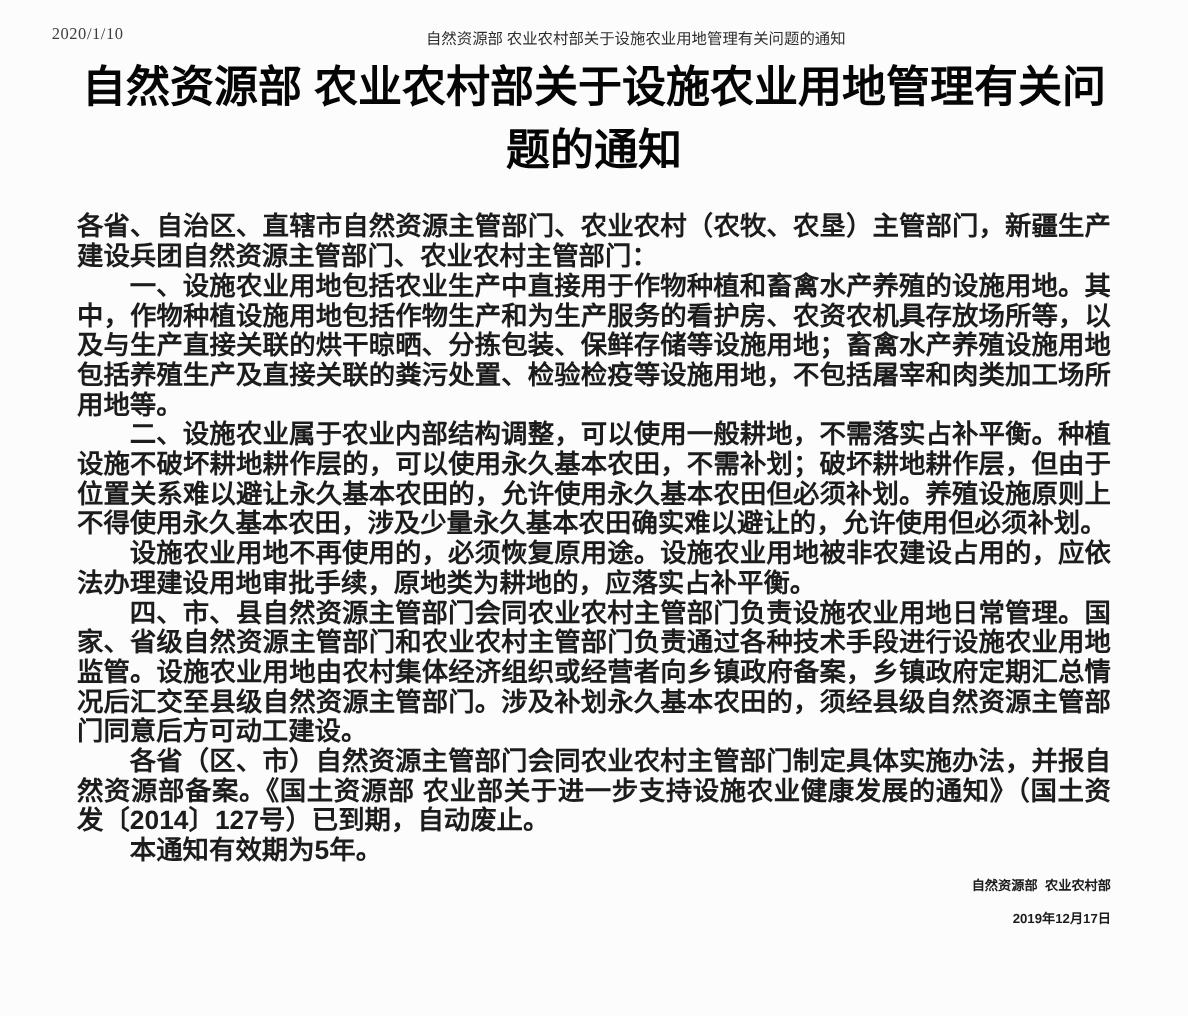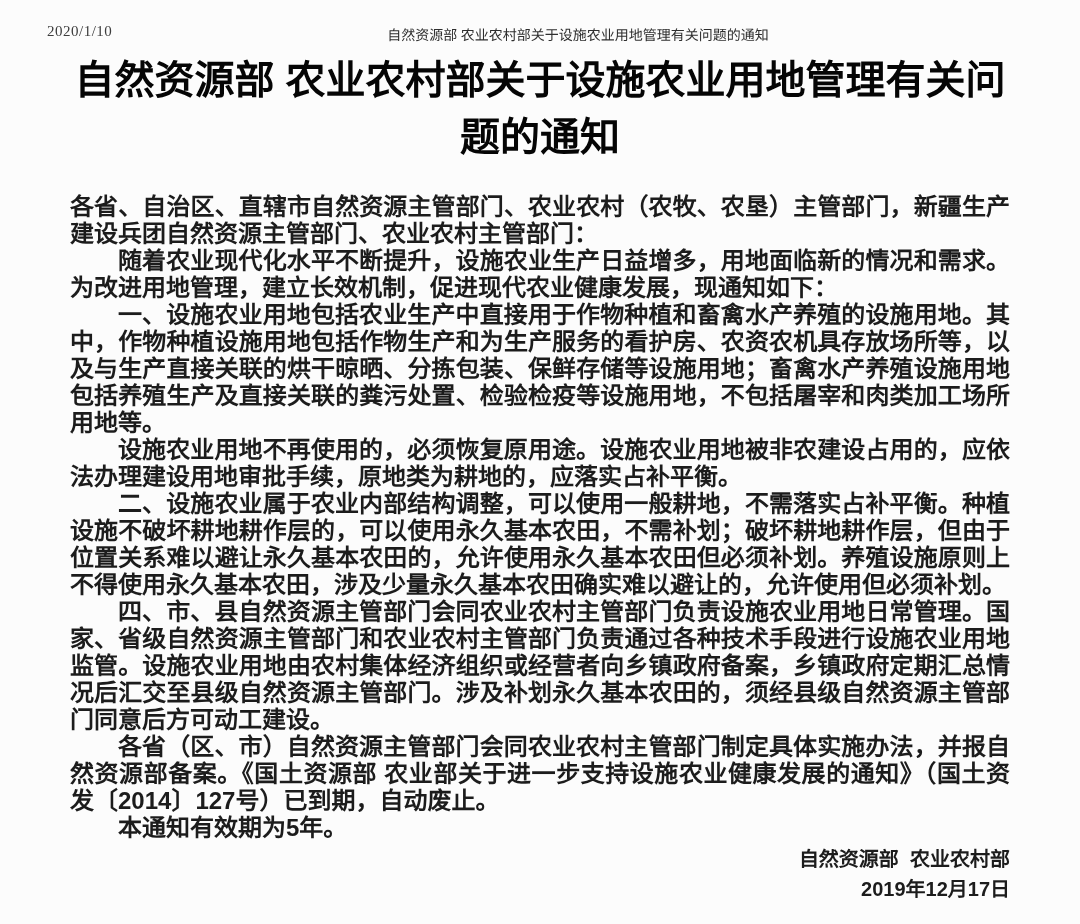--- a/index.html
+++ b/index.html
@@ -73,21 +73,21 @@
     text-indent: 0;
   }
   .paragraphs p {
     text-indent: 2em;
   }
   
   .signature {
     width: 940px;
     margin: 3px auto 0 auto;
     text-align: right;
-    font-size: 20px;
+    font-size: 12px;
     line-height: 30px;
     font-weight: 600;
     color: #1c1c1c;
   }
   .signature p {
     margin: 0;
     white-space: pre-wrap;
   }
 </style>
 </head>
@@ -99,24 +99,23 @@
     <span class="print-date">2020/1/10</span>
     <span class="print-doc-title">自然资源部 农业农村部关于设施农业用地管理有关问题的通知</span>
   </div>
 
   <h1 class="doc-title">自然资源部 农业农村部关于设施农业用地管理有关问题的通知</h1>
 
   <div class="doc-body">
     <p class="salutation">各省、自治区、直辖市自然资源主管部门、农业农村（农牧、农垦）主管部门，新疆生产建设兵团自然资源主管部门、农业农村主管部门：</p>
 
     <div class="paragraphs">
-        <p>随着农业现代化水平不断提升，设施农业生产日益增多，用地面临新的情况和需求。为改进用地管理，建立长效机制，促进现代农业健康发展，现通知如下：</p>
         <p>一、设施农业用地包括农业生产中直接用于作物种植和畜禽水产养殖的设施用地。其中，作物种植设施用地包括作物生产和为生产服务的看护房、农资农机具存放场所等，以及与生产直接关联的烘干晾晒、分拣包装、保鲜存储等设施用地；畜禽水产养殖设施用地包括养殖生产及直接关联的粪污处置、检验检疫等设施用地，不包括屠宰和肉类加工场所用地等。</p>
+        <p>二、设施农业属于农业内部结构调整，可以使用一般耕地，不需落实占补平衡。种植设施不破坏耕地耕作层的，可以使用永久基本农田，不需补划；破坏耕地耕作层，但由于位置关系难以避让永久基本农田的，允许使用永久基本农田但必须补划。养殖设施原则上不得使用永久基本农田，涉及少量永久基本农田确实难以避让的，允许使用但必须补划。</p>
         <p>设施农业用地不再使用的，必须恢复原用途。设施农业用地被非农建设占用的，应依法办理建设用地审批手续，原地类为耕地的，应落实占补平衡。</p>
-        <p>二、设施农业属于农业内部结构调整，可以使用一般耕地，不需落实占补平衡。种植设施不破坏耕地耕作层的，可以使用永久基本农田，不需补划；破坏耕地耕作层，但由于位置关系难以避让永久基本农田的，允许使用永久基本农田但必须补划。养殖设施原则上不得使用永久基本农田，涉及少量永久基本农田确实难以避让的，允许使用但必须补划。</p>
         <p>四、市、县自然资源主管部门会同农业农村主管部门负责设施农业用地日常管理。国家、省级自然资源主管部门和农业农村主管部门负责通过各种技术手段进行设施农业用地监管。设施农业用地由农村集体经济组织或经营者向乡镇政府备案，乡镇政府定期汇总情况后汇交至县级自然资源主管部门。涉及补划永久基本农田的，须经县级自然资源主管部门同意后方可动工建设。</p>
         <p>各省（区、市）自然资源主管部门会同农业农村主管部门制定具体实施办法，并报自然资源部备案。《国土资源部 农业部关于进一步支持设施农业健康发展的通知》（国土资发〔2014〕127号）已到期，自动废止。</p>
         <p>本通知有效期为5年。</p>
       </div>
   </div>
 
   <div class="signature">
     <p>自然资源部  农业农村部</p>
     <p>2019年12月17日</p>
   </div>

